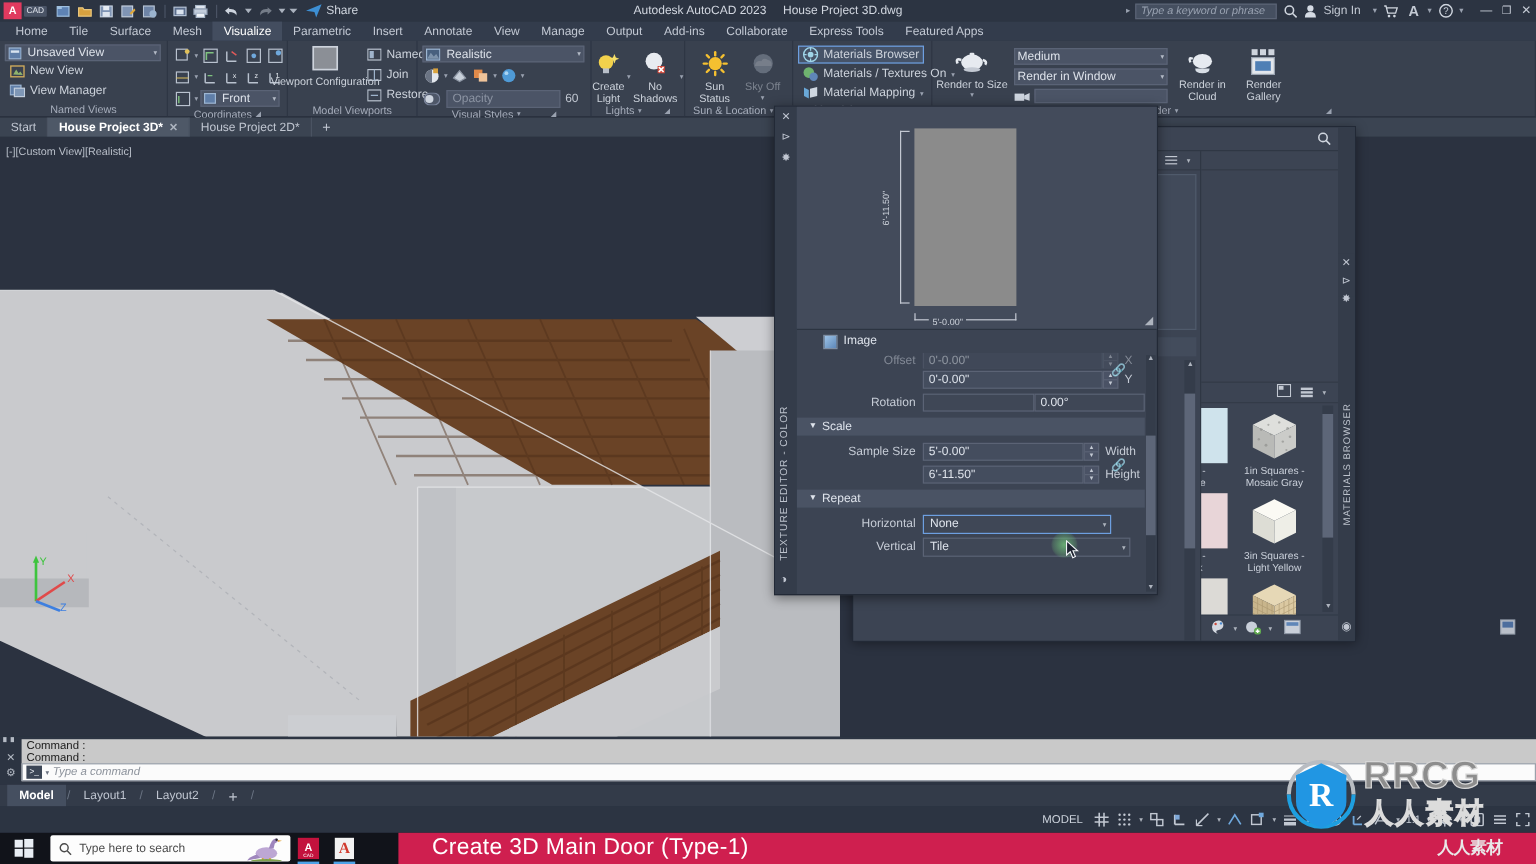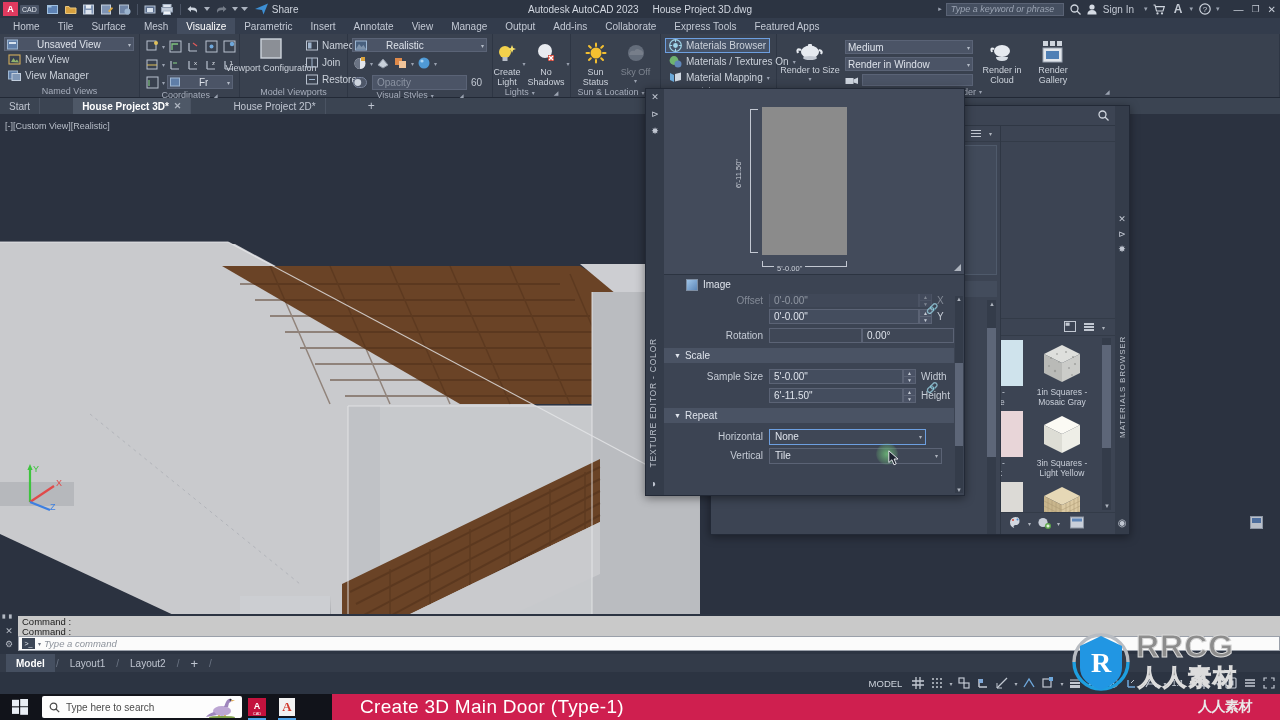--- a/index.html
+++ b/index.html
@@ -88,42 +88,42 @@
   .rowcol { display: flex; flex-direction: column; gap: 2px; }
   .ritem {
     display: flex; align-items: center; gap: 4px; height: 15px;
     padding: 0 3px; font-size: 10px; color: #ccd2db;
     cursor: pointer; white-space: nowrap; border: 1px solid transparent;
   }
   .ritem.selected { border-color: #6d9fe0; background: #465368; }
   .combo {
     display: flex; align-items: center; height: 14px;
     background: #4b5466; border: 1px solid #59melhores; border: 1px solid #5a6376;
-    font-size: 10px; color: #dce1e9; padding: 0 2px; gap: 19px;
+    font-size: 10px; color: #dce1e9; padding: 0 2px; gap: 5px;
   }
   .combo .cap { flex: 1; overflow: hidden; white-space: nowrap; }
   .combo .car { font-size: 6px; color: #b4bbc7; }
 
   .bigbtn {
     display: flex; flex-direction: column; align-items: center;
     width: 54px; cursor: pointer; padding-top: 1px;
   }
   .bigbtn .bi { height: 26px; display: flex; align-items: center; justify-content: center; }
   .bigbtn .bl {
     font-size: 9px; color: #ccd2db; text-align: center;
     line-height: 10px; white-space: nowrap;
   }
   .bigbtn.dim .bl, .bigbtn.dim .bi { opacity: 0.45; }
 
   .smallicon { width: 16px; height: 16px; display:flex; align-items:center; justify-content:center; }
 
   
   .dwgtabs {
     position: absolute; left: 0; top: 98px; width: 1280px; height: 16px;
-    background: #3b4452; display: flex; align-items: stretch; font-size: 10px; gap: 33px;
+    background: #3b4452; display: flex; align-items: stretch; font-size: 10px;
   }
   .dtab {
     display: flex; align-items: center; gap: 5px; padding: 0 9px;
     color: #c0c6d1; cursor: pointer; border-right: 1px solid #4a5musical;
     border-right: 1px solid #4a5362;
   }
   .dtab.active { background: #4e5867; color: #fff; font-weight: bold; }
   .dtab .x { font-size: 9px; color: #aeb5c0; }
   .dtab-add { display: flex; align-items: center; padding: 0 9px; font-size: 12px; color: #c0c6d1; cursor: pointer; }
 

